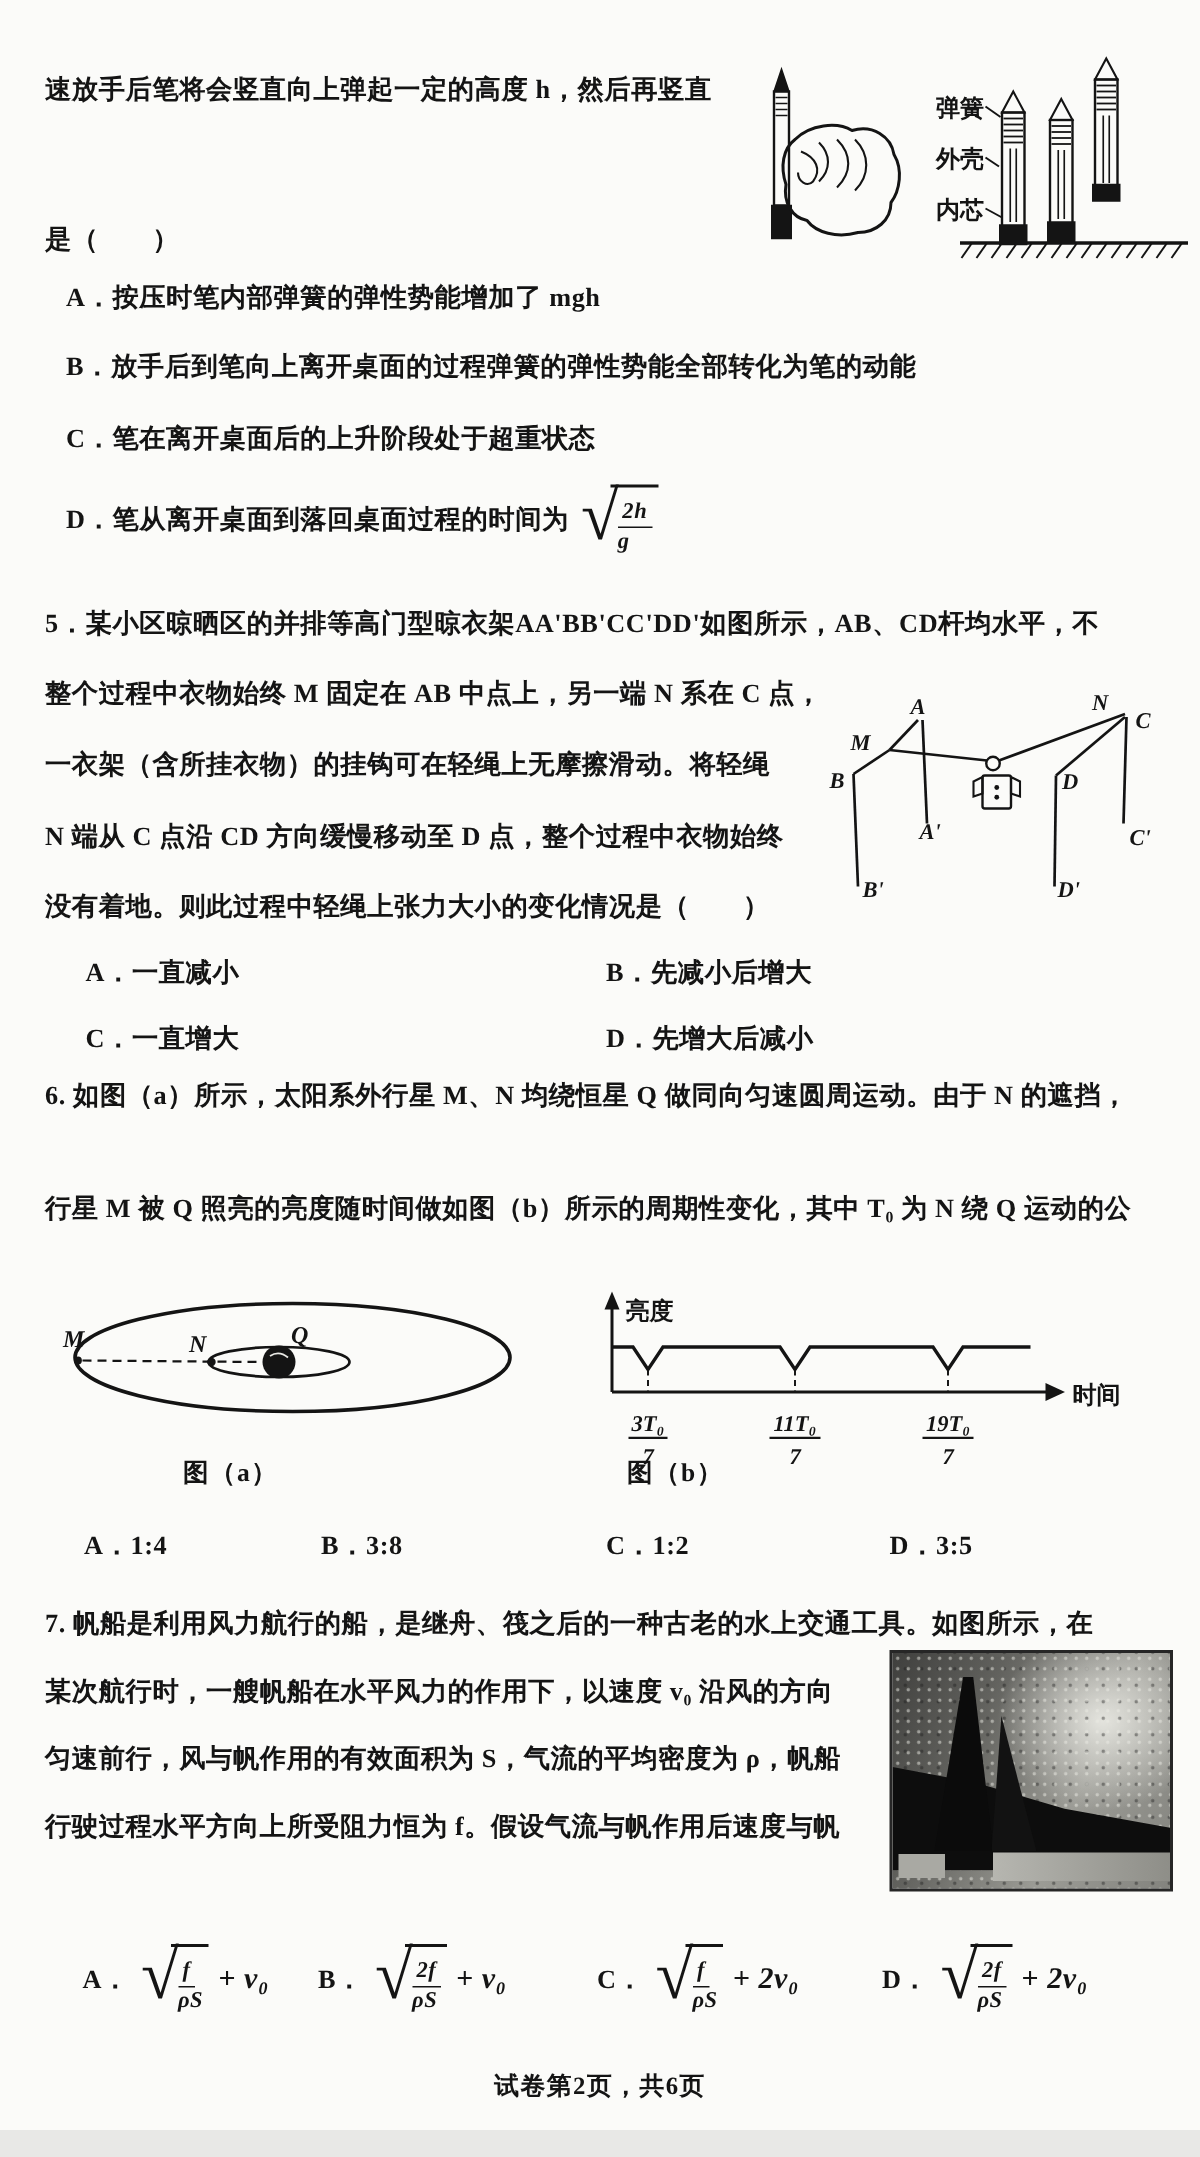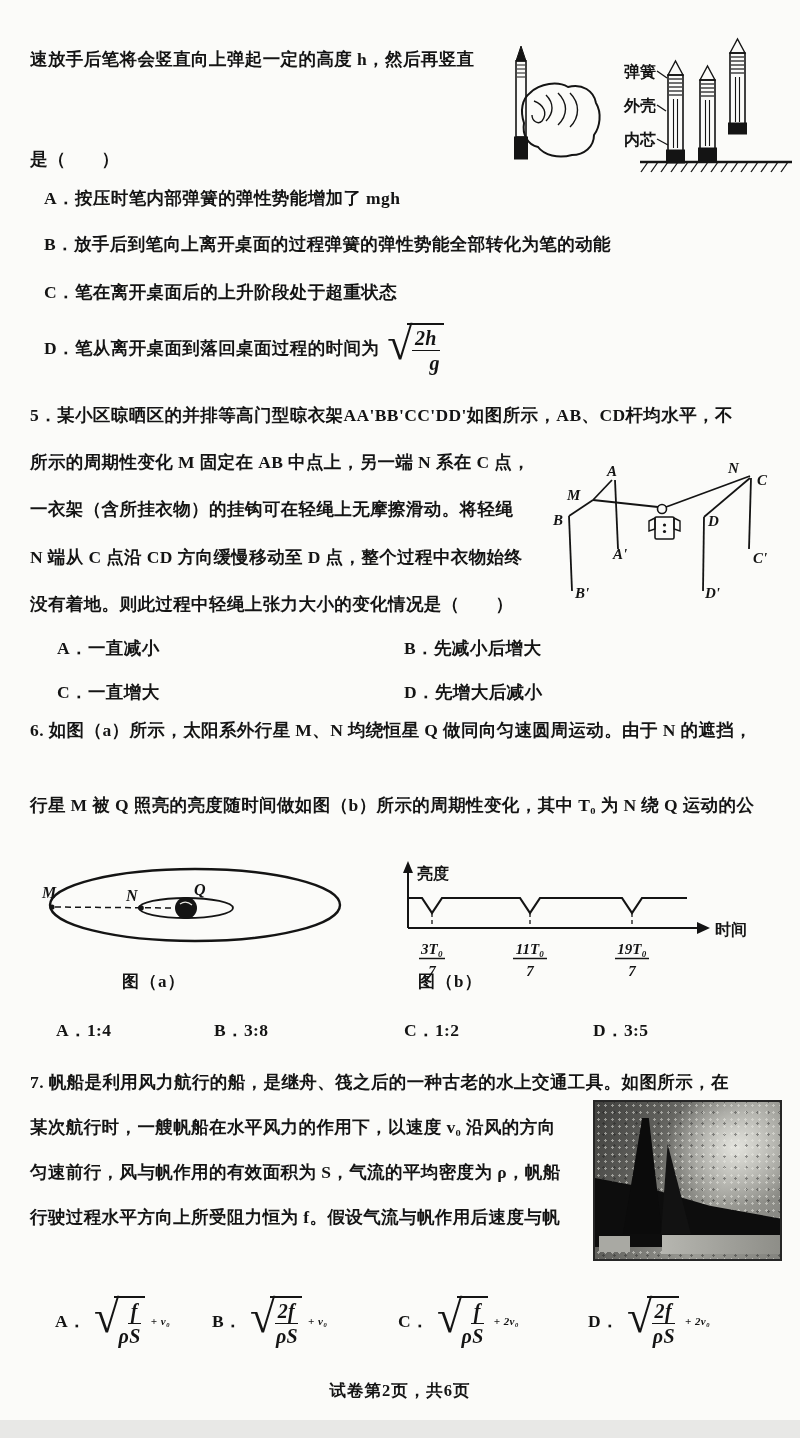--- a/index.html
+++ b/index.html
@@ -18,25 +18,25 @@
   .footer{
     position:absolute; left:0; right:0; top:1380px; text-align:center;
     font-size:16.5px; font-weight:600; letter-spacing:1px;
   }
   svg{position:absolute; overflow:visible;}
   svg text{font-family:"Liberation Serif","DejaVu Serif",serif; fill:#141414;}
   
   .sqrt{display:inline-flex; align-items:flex-start; vertical-align:middle; margin:0 2px;}
   .sqrt .sign{font-size:46px; line-height:44px; font-weight:400; font-style:normal;}
   .sqrt .vinc{border-top:2px solid #141414; margin-left:-6px; padding:2px 4px 0 5px; margin-top:1px;}
-  .frac{display:inline-flex; flex-direction:column; align-items:flex-end;
-        line-height:1.1; font-style:italic; font-weight:700; font-size:20px;}
+  .frac{display:inline-flex; flex-direction:column; align-items:flex-start;
+        line-height:1.1; font-style:italic; font-weight:700; font-size:15px;}
   .frac .num{border-bottom:1.6px solid #141414; padding:0 3px 1px;}
   .frac .den{padding-top:1px;}
-  .after{font-style:italic; font-weight:700; font-size:11px; margin-left:4px; align-self:center;}
+  .after{font-style:italic; font-weight:700; font-size:20px; margin-left:4px; align-self:center;}
   .formula-row{display:flex; align-items:center;}
   .formula-row .opt-label{font-style:normal; font-weight:600; margin-right:6px;}
   
   .photo{position:absolute; left:593px; top:1100px; width:185px; height:157px;
          background:linear-gradient(115deg,#3f3f3d 0%,#62625e 30%,#9c9c96 65%,#83837e 100%);
          border:2px solid #262626; overflow:hidden;}
   .ph-bright{position:absolute; right:-25px; top:-15px; width:140px; height:120px;
          background:radial-gradient(closest-side,rgba(232,232,226,0.95),rgba(232,232,226,0));}
   .ph-speckle{position:absolute; inset:0;
          background-image:radial-gradient(rgba(235,235,228,0.5) 1px, transparent 1.4px),
@@ -147,21 +147,21 @@
       <line x1="157" y1="36" x2="167" y2="43" stroke-width="1.3"></line>
       <line x1="157" y1="70" x2="166" y2="76" stroke-width="1.3"></line>
       <line x1="157" y1="104" x2="168" y2="110" stroke-width="1.3"></line>
     </g>
     <text x="124" y="42" font-size="16" font-weight="bold">弹簧</text>
     <text x="124" y="76" font-size="16" font-weight="bold">外壳</text>
     <text x="124" y="110" font-size="16" font-weight="bold">内芯</text>
   </svg>
 
   <div class="line" style="left:30px; top:403px">5．某小区晾晒区的并排等高门型晾衣架AA'BB'CC'DD'如图所示，AB、CD杆均水平，不</div>
-  <div class="line" style="left:30px; top:450px">所示的周期性变化 M 固定在 AB 中点上，另一端 N 系在 C 点，</div>
+  <div class="line" style="left:30px; top:450px">整个过程中衣物始终 M 固定在 AB 中点上，另一端 N 系在 C 点，</div>
   <div class="line" style="left:30px; top:497px">一衣架（含所挂衣物）的挂钩可在轻绳上无摩擦滑动。将轻绳</div>
   <div class="line" style="left:30px; top:545px">N 端从 C 点沿 CD 方向缓慢移动至 D 点，整个过程中衣物始终</div>
   <div class="line" style="left:30px; top:592px">没有着地。则此过程中轻绳上张力大小的变化情况是（　　）</div>
 
   <div class="line opt" style="left:57px;  top:636px">A．一直减小</div>
   <div class="line opt" style="left:404px; top:636px">B．先减小后增大</div>
   <div class="line opt" style="left:57px;  top:680px">C．一直增大</div>
   <div class="line opt" style="left:404px; top:680px">D．先增大后减小</div>
 
   <svg style="left:545px; top:445px" width="245" height="162" viewBox="0 0 245 162">

